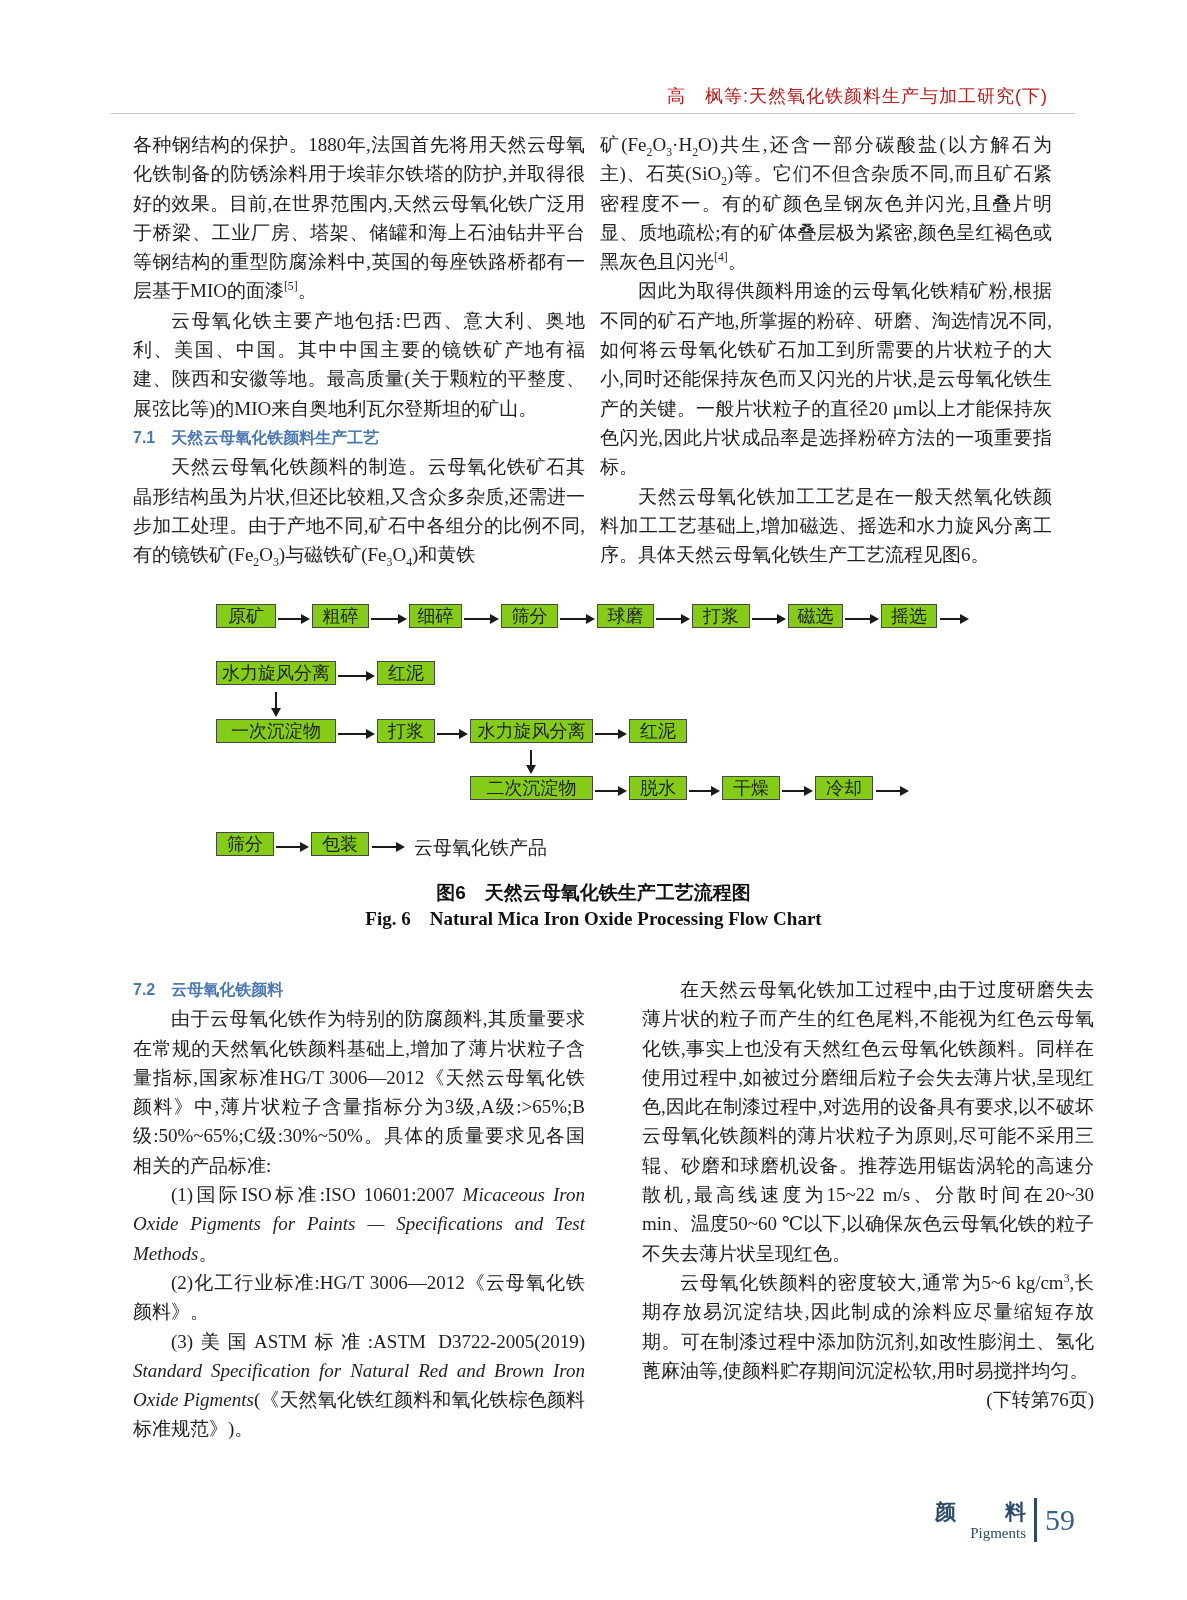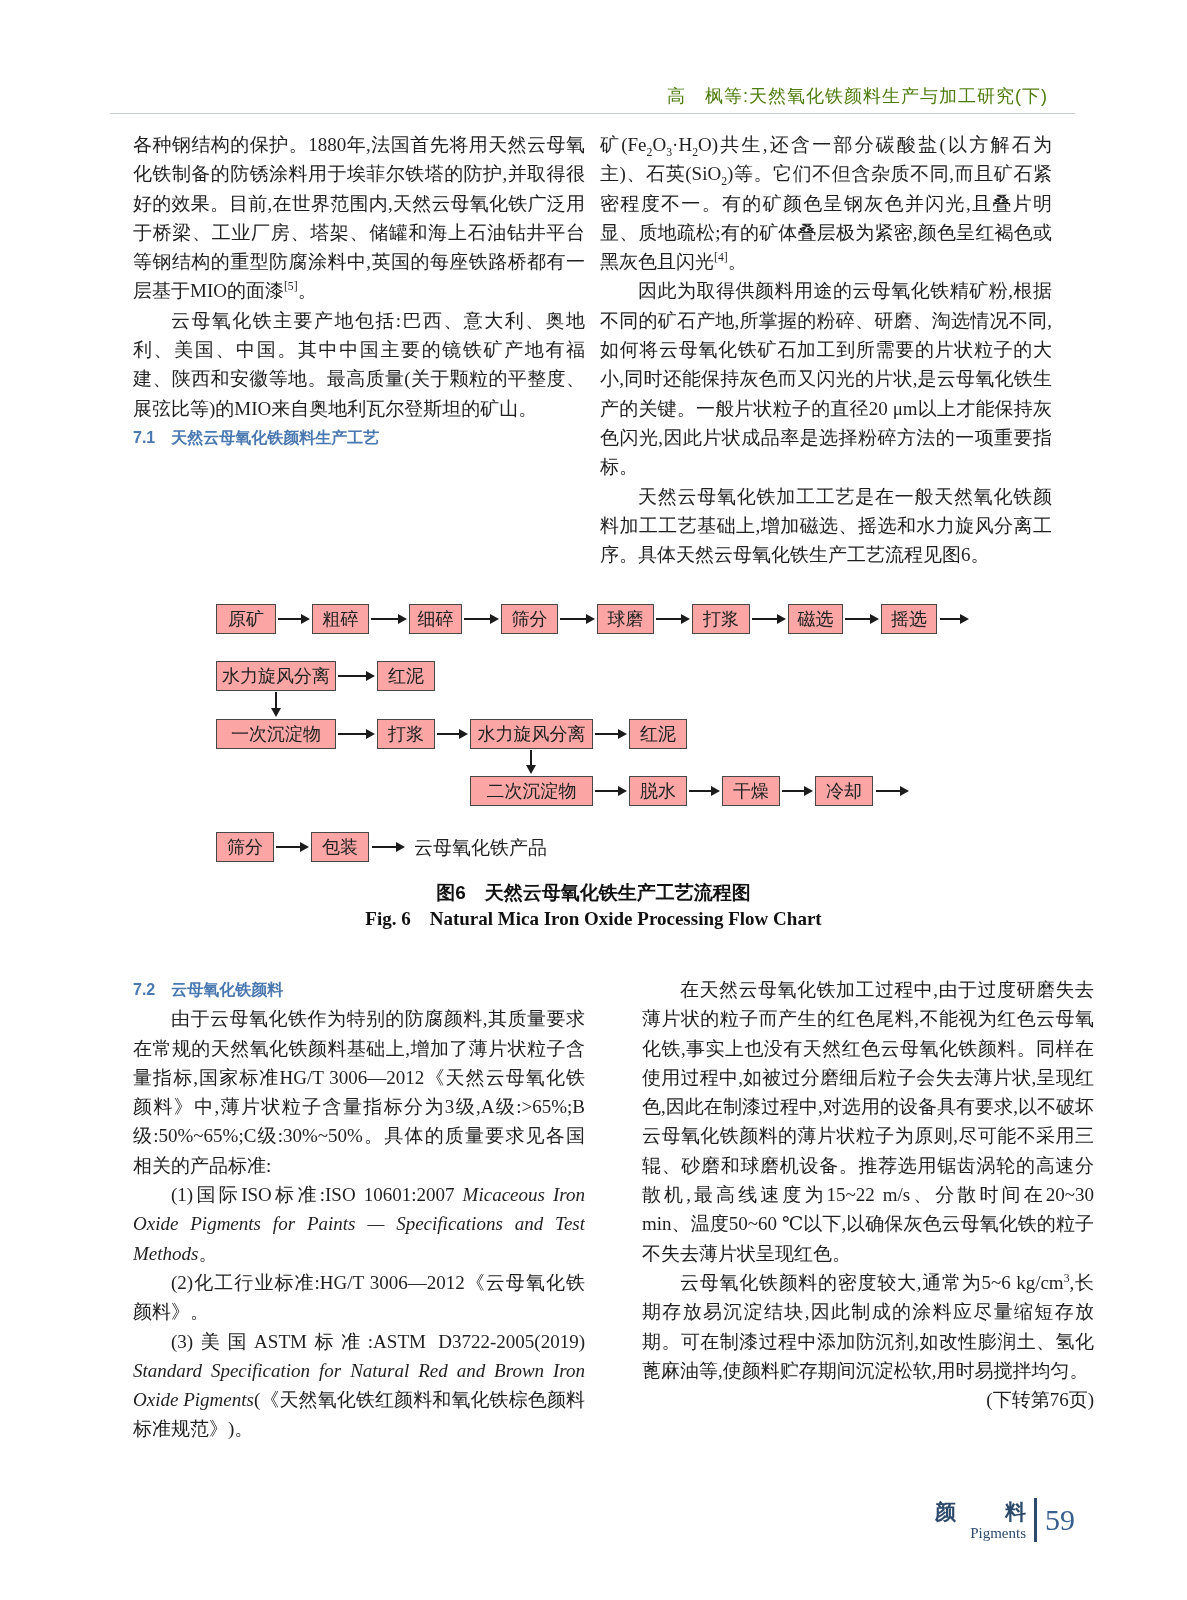--- a/index.html
+++ b/index.html
@@ -4,21 +4,21 @@
 <style>
   html,body{margin:0;padding:0;}
   body{
     width:1187px;height:1600px;position:relative;background:#ffffff;
     font-family:"Liberation Serif","DejaVu Serif",serif;
     color:#1f1f1f;overflow:hidden;
   }
   .running-head{
     position:absolute;top:84px;right:139px;
     font-family:"Liberation Sans","DejaVu Sans",sans-serif;
-    font-size:18px;color:#4d7c0f;letter-spacing:1px;white-space:nowrap;
+    font-size:18px;color:#b91c1c;letter-spacing:1px;white-space:nowrap;
   }
   .head-rule{position:absolute;top:113px;left:110px;width:965px;height:1px;background:#c9ced4;}
   .col{
     position:absolute;width:452px;font-size:19px;line-height:29.3px;
     text-align:justify;overflow:hidden;
   }
   .col p{margin:0;}
   .col p.indent{text-indent:2em;}
   sup,sub{font-size:0.62em;line-height:0;}
   i{font-style:italic;}
@@ -29,22 +29,22 @@
   }
   .sec-head .sec-num{margin-right:16px;}
   .col-left-top{left:133px;top:130px;height:470px;}
   .col-right-top{left:600px;top:130px;height:470px;}
   .col-left-bottom{left:133px;top:975px;height:510px;}
   .col-right-bottom{left:600px;top:975px;height:510px;margin-left:42px;}
   .continuation{text-align:right;}
   
   .flow{position:absolute;left:112px;top:596px;width:965px;height:275px;}
   .fbox{
-    position:absolute;height:30px;box-sizing:border-box;
-    border:1.5px solid #474747;background:#fca5a5;
+    position:absolute;height:24px;box-sizing:border-box;
+    border:1.5px solid #474747;background:#84cc16;
     display:flex;align-items:center;justify-content:center;
     font-size:18px;color:#222;white-space:nowrap;
   }
   .harrow{position:absolute;height:2px;background:#1b1b1b;}
   .harrow::after{
     content:'';position:absolute;right:-9px;top:-4.5px;width:0;height:0;
     border-left:9px solid #1b1b1b;border-top:5px solid transparent;border-bottom:5px solid transparent;
   }
   .varrow{position:absolute;width:2px;background:#1b1b1b;}
   .varrow::after{
@@ -75,20 +75,21 @@
 </head>
 <body>
 
 <div class="running-head">高　枫等:天然氧化铁颜料生产与加工研究(下)</div>
 <div class="head-rule"></div>
 
 <div class="col col-left-top">
   <p><span>各种钢结构的保护。1880年,法国首先将用天然云母氧化铁制备的防锈涂料用于埃菲尔铁塔的防护,并取得很好的效果。目前,在世界范围内,天然云母氧化铁广泛用于桥梁、工业厂房、塔架、储罐和海上石油钻井平台等钢结构的重型防腐涂料中,英国的每座铁路桥都有一层基于MIO的面漆</span><sup>[5]</sup><span>。</span></p>
   <p class="indent">云母氧化铁主要产地包括:巴西、意大利、奥地利、美国、中国。其中中国主要的镜铁矿产地有福建、陕西和安徽等地。最高质量(关于颗粒的平整度、展弦比等)的MIO来自奥地利瓦尔登斯坦的矿山。</p>
   <p class="sec-head"><span class="sec-num">7.1</span><span>天然云母氧化铁颜料生产工艺</span></p>
+  <p class="indent"><span>天然云母氧化铁颜料的制造。云母氧化铁矿石其晶形结构虽为片状,但还比较粗,又含众多杂质,还需进一步加工处理。由于产地不同,矿石中各组分的比例不同,有的镜铁矿(Fe</span><sub>2</sub><span>O</span><sub>3</sub><span>)与磁铁矿(Fe</span><sub>3</sub><span>O</span><sub>4</sub><span>)和黄铁</span></p>
 </div>
 
 <div class="col col-right-top">
   <p><span>矿(Fe</span><sub>2</sub><span>O</span><sub>3</sub><span>·H</span><sub>2</sub><span>O)共生,还含一部分碳酸盐(以方解石为主)、石英(SiO</span><sub>2</sub><span>)等。它们不但含杂质不同,而且矿石紧密程度不一。有的矿颜色呈钢灰色并闪光,且叠片明显、质地疏松;有的矿体叠层极为紧密,颜色呈红褐色或黑灰色且闪光</span><sup>[4]</sup><span>。</span></p>
   <p class="indent">因此为取得供颜料用途的云母氧化铁精矿粉,根据不同的矿石产地,所掌握的粉碎、研磨、淘选情况不同,如何将云母氧化铁矿石加工到所需要的片状粒子的大小,同时还能保持灰色而又闪光的片状,是云母氧化铁生产的关键。一般片状粒子的直径20 μm以上才能保持灰色闪光,因此片状成品率是选择粉碎方法的一项重要指标。</p>
   <p class="indent">天然云母氧化铁加工工艺是在一般天然氧化铁颜料加工工艺基础上,增加磁选、摇选和水力旋风分离工序。具体天然云母氧化铁生产工艺流程见图6。</p>
 </div>
 
 <div class="flow">
 

